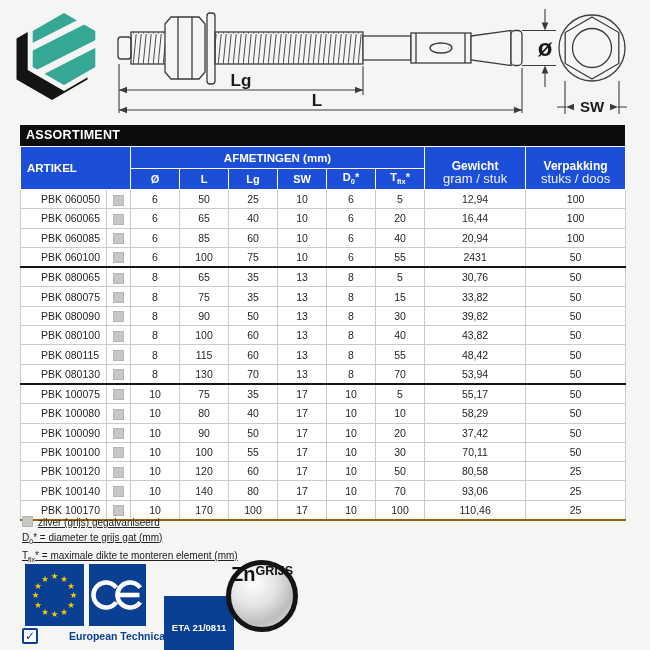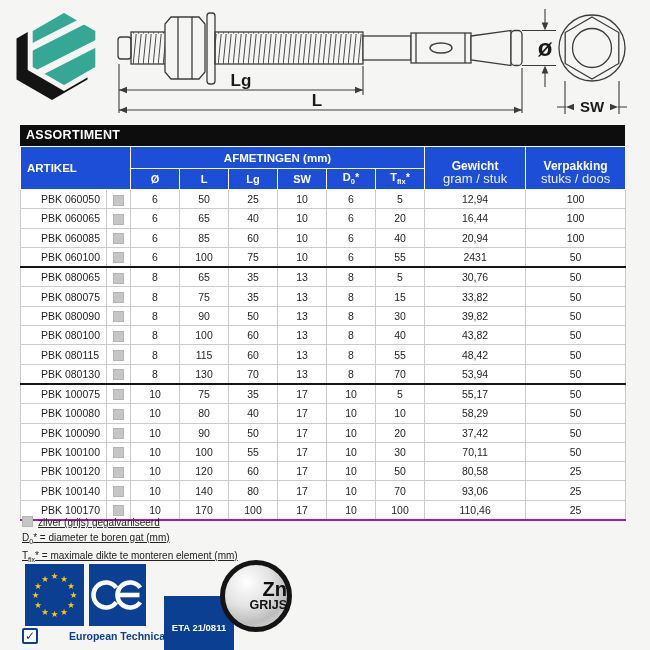--- a/index.html
+++ b/index.html
@@ -28,37 +28,37 @@
   th.dim-th{font-size:11px;height:20px;text-align:center;}
   th.dim-th sub{font-size:7.5px;}
   .h-two .lbl{display:block;font-size:12px;line-height:13px;margin-top:8px;}
   .h-two .sub{display:block;font-size:13px;font-weight:normal;opacity:.92;line-height:11px;}
   .data-table td{
     height:18.3px;border:1px solid #cbcbcb;font-size:10.5px;text-align:center;
     padding:0;background:#fff;color:#1f1f1f;
   }
   td.c-artikel{text-align:left;padding-left:20px;}
   tr.group-start td{border-top:2px solid #161616;}
-  .data-table tbody tr:last-child td{border-bottom:2px solid #a21caf;}
+  .data-table tbody tr:last-child td{border-bottom:2px solid #a16207;}
   .swatch{display:inline-block;width:9px;height:9px;background:#c6c6c6;border:1px solid #b5b5b5;vertical-align:middle;}
 
   
   .footnotes{position:absolute;left:22px;top:516px;font-size:10px;line-height:14.5px;color:#222;text-decoration:underline;}
   .footnotes sub{font-size:7px;}
   .footnotes .swatch{margin-right:5px;vertical-align:-1px;}
 
   
   .badge-blue{position:absolute;background:#0a3f92;top:564px;height:62px;}
   .badge-eu{left:25px;width:59px;}
   .badge-ce{left:89px;width:57px;}
   .badge-eta{left:164px;width:70px;display:flex;align-items:center;justify-content:center;margin-top:32px;}
   .eta-text{color:#fff;font-weight:bold;font-size:9.5px;white-space:nowrap;}
   .zn-badge{
-    position:absolute;left:220px;top:560px;width:62px;height:62px;border-radius:50%;
-    border:5px solid #141414;display:flex;flex-direction:column;align-items:flex-end;justify-content:center;
+    position:absolute;left:226px;top:560px;width:62px;height:62px;border-radius:50%;
+    border:5px solid #141414;display:flex;flex-direction:row;align-items:flex-start;justify-content:center;
     background:radial-gradient(circle at 35% 28%,#ffffff 0%,#e3e3e3 40%,#bdbdbd 68%,#e9e9e9 100%);
   }
   .zn-top{font-size:20px;font-weight:bold;line-height:19px;color:#111;}
   .zn-bottom{font-size:12.5px;font-weight:bold;line-height:13px;color:#111;}
   .approvals{position:absolute;left:22px;top:628px;display:flex;align-items:center;gap:4px;}
   .checkbox{
     width:12px;height:12px;background:#fff;border:2px solid #0a3f92;border-radius:2px;
     display:flex;align-items:center;justify-content:center;color:#0a3f92;
     font-size:12px;font-weight:bold;line-height:12px;
   }
@@ -383,21 +383,21 @@
           </tr>
         </tbody>
     </table>
   </div>
 
   <div class="footnotes">
     <div>
       <span class="swatch"></span><span>zilver (grijs) gegalvaniseerd</span>
     </div>
     <div>
-      <span>D</span><sub>0</sub><span>* = diameter te boren gat (mm)</span>
+      <span>D</span><sub>0</sub><span>* = diameter te grijs gat (mm)</span>
     </div>
     <div>
       <span>T</span><sub>fix</sub><span>* = maximale dikte te monteren element (mm)</span>
     </div>
   </div>
 
   <div class="badge-blue badge-eu">
     <svg width="59" height="62" viewBox="0 0 59 62">
       <g fill="#ffcc00" font-size="8.5" text-anchor="middle">
         <text x="29.5" y="15">★</text>

